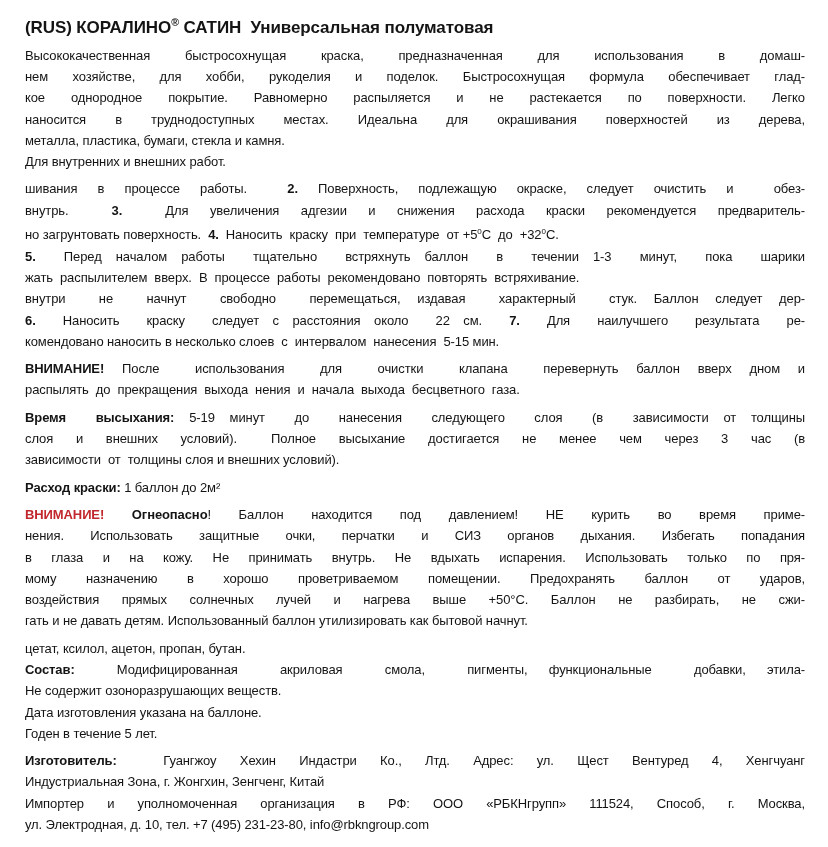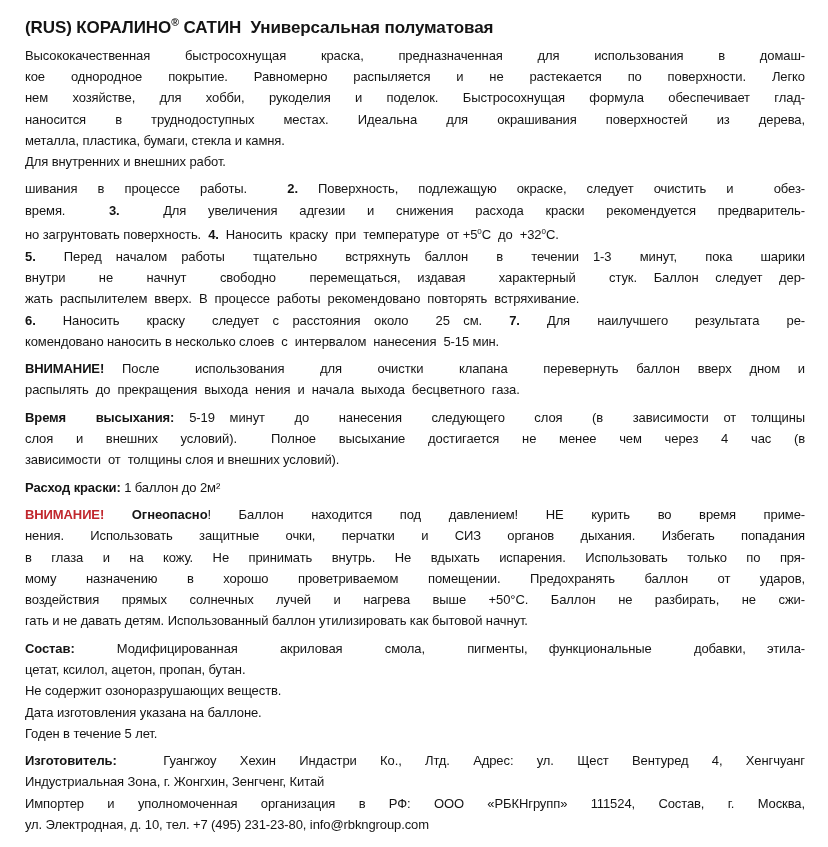--- a/index.html
+++ b/index.html
@@ -39,62 +39,62 @@
 </style>
 </head>
 <body>
 
 <div class="doc" data-name="product-label-document">
     <div class="section" data-name="product-title">
       <div class="line" data-name="text-line"><span class="run b" data-name="text-run">(RUS) КОРАЛИНО</span><span class="run b sup" data-name="superscript-text">®</span><span class="run b" data-name="text-run"> САТИН  </span><span class="run b" data-name="text-run">Универсальная полуматовая</span></div>
     </div>
     <div class="section" data-name="intro-paragraph">
       <div class="line j" data-name="text-line"><span class="run" data-name="text-run">Высококачественная быстросохнущая краска, предназначенная для использования в домаш-</span></div>
+      <div class="line j" data-name="text-line"><span class="run" data-name="text-run">нем хозяйстве, для хобби, рукоделия и поделок. Быстросохнущая формула обеспечивает глад-</span></div>
       <div class="line j" data-name="text-line"><span class="run" data-name="text-run">кое однородное покрытие. Равномерно распыляется и не растекается по поверхности. Легко</span></div>
-      <div class="line j" data-name="text-line"><span class="run" data-name="text-run">нем хозяйстве, для хобби, рукоделия и поделок. Быстросохнущая формула обеспечивает глад-</span></div>
       <div class="line j" data-name="text-line"><span class="run" data-name="text-run">наносится в труднодоступных местах. Идеальна для окрашивания поверхностей из дерева,</span></div>
       <div class="line" data-name="text-line"><span class="run" data-name="text-run">металла, пластика, бумаги, стекла и камня.</span></div>
       <div class="line" data-name="text-line"><span class="run" data-name="text-run">Для внутренних и внешних работ.</span></div>
     </div>
     <div class="section" data-name="application-method">
       <div class="line j" data-name="text-line"><span class="run" data-name="text-run">шивания в процессе работы.  </span><span class="run b" data-name="text-run">2.</span><span class="run" data-name="text-run"> Поверхность, подлежащую окраске, следует очистить и  обез-</span></div>
-      <div class="line j" data-name="text-line"><span class="run" data-name="text-run">время.  </span><span class="run b" data-name="text-run">3.</span><span class="run" data-name="text-run">  Для увеличения адгезии и снижения расхода краски рекомендуется предваритель-</span></div>
+      <div class="line j" data-name="text-line"><span class="run" data-name="text-run">внутрь.  </span><span class="run b" data-name="text-run">3.</span><span class="run" data-name="text-run">  Для увеличения адгезии и снижения расхода краски рекомендуется предваритель-</span></div>
       <div class="line" data-name="text-line"><span class="run" data-name="text-run">но загрунтовать поверхность.  </span><span class="run b" data-name="text-run">4.</span><span class="run" data-name="text-run">  Наносить  краску  при  температуре  от +5</span><span class="run sup" data-name="superscript-text">0</span><span class="run" data-name="text-run">С  до  +32</span><span class="run sup" data-name="superscript-text">0</span><span class="run" data-name="text-run">С.</span></div>
       <div class="line j" data-name="text-line"><span class="run b" data-name="text-run">5.</span><span class="run" data-name="text-run">  Перед началом работы  тщательно  встряхнуть баллон  в  течении 1-3  минут,  пока  шарики</span></div>
+      <div class="line" data-name="text-line"><span class="run" data-name="text-run">жать  распылителем  вверх.  В  процессе  работы  рекомендовано  повторять  встряхивание.</span></div>
       <div class="line j" data-name="text-line"><span class="run" data-name="text-run">внутри  не  начнут  свободно  перемещаться, издавая  характерный  стук. Баллон следует дер-</span></div>
-      <div class="line" data-name="text-line"><span class="run" data-name="text-run">жать  распылителем  вверх.  В  процессе  работы  рекомендовано  повторять  встряхивание.</span></div>
-      <div class="line j" data-name="text-line"><span class="run b" data-name="text-run">6.</span><span class="run" data-name="text-run">  Наносить  краску  следует с расстояния около  25 см.  </span><span class="run b" data-name="text-run">7.</span><span class="run" data-name="text-run">  Для  наилучшего  результата  ре-</span></div>
+      <div class="line j" data-name="text-line"><span class="run b" data-name="text-run">6.</span><span class="run" data-name="text-run">  Наносить  краску  следует с расстояния около  22 см.  </span><span class="run b" data-name="text-run">7.</span><span class="run" data-name="text-run">  Для  наилучшего  результата  ре-</span></div>
       <div class="line" data-name="text-line"><span class="run" data-name="text-run">комендовано наносить в несколько слоев  с  интервалом  нанесения  5-15 мин.</span></div>
     </div>
     <div class="section" data-name="valve-cleaning-warning">
       <div class="line j" data-name="text-line"><span class="run b" data-name="text-run">ВНИМАНИЕ!</span><span class="run" data-name="text-run"> После  использования  для  очистки  клапана  перевернуть баллон вверх дном и</span></div>
       <div class="line" data-name="text-line"><span class="run" data-name="text-run">распылять  до  прекращения  выхода  нения  и  начала  выхода  бесцветного  газа.</span></div>
     </div>
     <div class="section" data-name="drying-time">
       <div class="line j" data-name="text-line"><span class="run b" data-name="text-run">Время  высыхания:</span><span class="run" data-name="text-run"> 5-19 минут  до  нанесения  следующего  слоя  (в  зависимости от толщины</span></div>
-      <div class="line j" data-name="text-line"><span class="run" data-name="text-run">слоя  и  внешних  условий).   Полное  высыхание  достигается  не  менее  чем  через  4  час  (в</span></div>
+      <div class="line j" data-name="text-line"><span class="run" data-name="text-run">слоя  и  внешних  условий).   Полное  высыхание  достигается  не  менее  чем  через  3  час  (в</span></div>
       <div class="line" data-name="text-line"><span class="run" data-name="text-run">зависимости  от  толщины слоя и внешних условий).</span></div>
     </div>
     <div class="section" data-name="paint-consumption">
       <div class="line" data-name="text-line"><span class="run b" data-name="text-run">Расход краски:</span><span class="run" data-name="text-run"> 1 баллон до 2м²</span></div>
     </div>
     <div class="section" data-name="safety-warning">
       <div class="line j" data-name="text-line"><span class="run b red" data-name="warning-red-text">ВНИМАНИЕ!</span><span class="run" data-name="text-run"> </span><span class="run b" data-name="text-run">Огнеопасно</span><span class="run" data-name="text-run">! Баллон находится под давлением! НЕ курить во время приме-</span></div>
       <div class="line j" data-name="text-line"><span class="run" data-name="text-run">нения. Использовать защитные очки, перчатки и СИЗ органов дыхания. Избегать попадания</span></div>
       <div class="line j" data-name="text-line"><span class="run" data-name="text-run">в глаза и на кожу. Не принимать внутрь. Не вдыхать испарения. Использовать только по пря-</span></div>
       <div class="line j" data-name="text-line"><span class="run" data-name="text-run">мому назначению в хорошо проветриваемом помещении. Предохранять баллон от ударов,</span></div>
       <div class="line j" data-name="text-line"><span class="run" data-name="text-run">воздействия прямых солнечных лучей и нагрева выше +50°С. Баллон не разбирать, не сжи-</span></div>
       <div class="line" data-name="text-line"><span class="run" data-name="text-run">гать и не давать детям. Использованный баллон утилизировать как бытовой начнут.</span></div>
     </div>
     <div class="section" data-name="composition">
+      <div class="line" data-name="text-line"><span class="run" data-name="text-run">цетат, ксилол, ацетон, пропан, бутан.</span></div>
       <div class="line j" data-name="text-line"><span class="run b" data-name="text-run">Состав:</span><span class="run" data-name="text-run">  Модифицированная  акриловая  смола,  пигменты, функциональные  добавки, этила-</span></div>
-      <div class="line" data-name="text-line"><span class="run" data-name="text-run">цетат, ксилол, ацетон, пропан, бутан.</span></div>
       <div class="line" data-name="text-line"><span class="run" data-name="text-run">Не содержит озоноразрушающих веществ.</span></div>
       <div class="line" data-name="text-line"><span class="run" data-name="text-run">Дата изготовления указана на баллоне.</span></div>
       <div class="line" data-name="text-line"><span class="run" data-name="text-run">Годен в течение 5 лет.</span></div>
     </div>
     <div class="section" data-name="manufacturer">
       <div class="line j" data-name="text-line"><span class="run b" data-name="text-run">Изготовитель:</span><span class="run" data-name="text-run">  Гуангжоу Хехин Индастри Ко., Лтд. Адрес: ул. Щест Вентуред 4, Хенгчуанг</span></div>
       <div class="line" data-name="text-line"><span class="run" data-name="text-run">Индустриальная Зона, г. Жонгхин, Зенгченг, Китай</span></div>
-      <div class="line j" data-name="text-line"><span class="run" data-name="text-run">Импортер и уполномоченная организация в РФ: ООО «РБКНгрупп» 111524, Состав, г. Москва,</span></div>
+      <div class="line j" data-name="text-line"><span class="run" data-name="text-run">Импортер и уполномоченная организация в РФ: ООО «РБКНгрупп» 111524, Способ, г. Москва,</span></div>
       <div class="line" data-name="text-line"><span class="run" data-name="text-run">ул. Электродная, д. 10, тел. +7 (495) 231-23-80, info@rbkngroup.com</span></div>
     </div>
   </div>
 
 </body></html>

